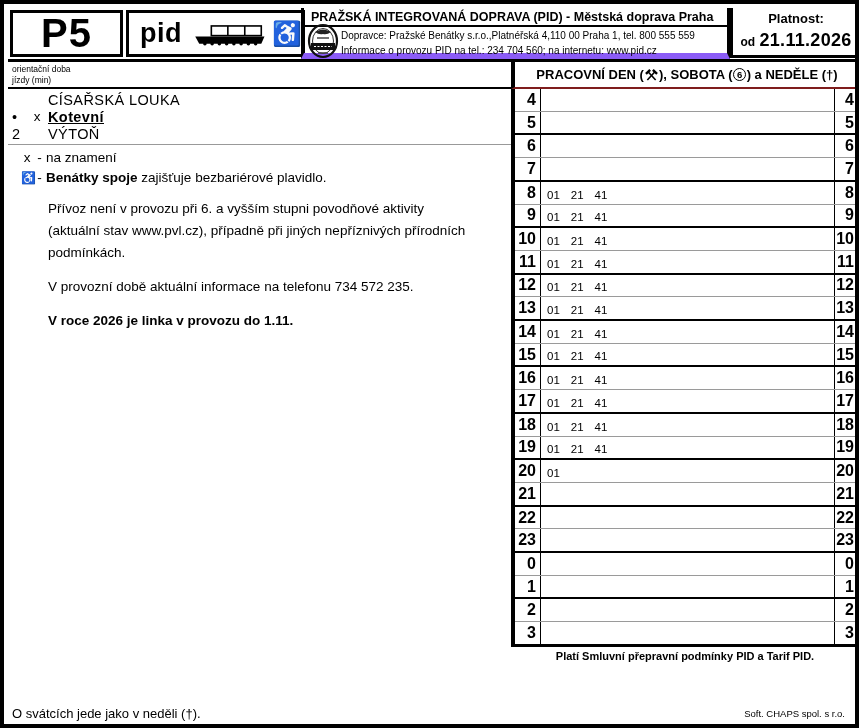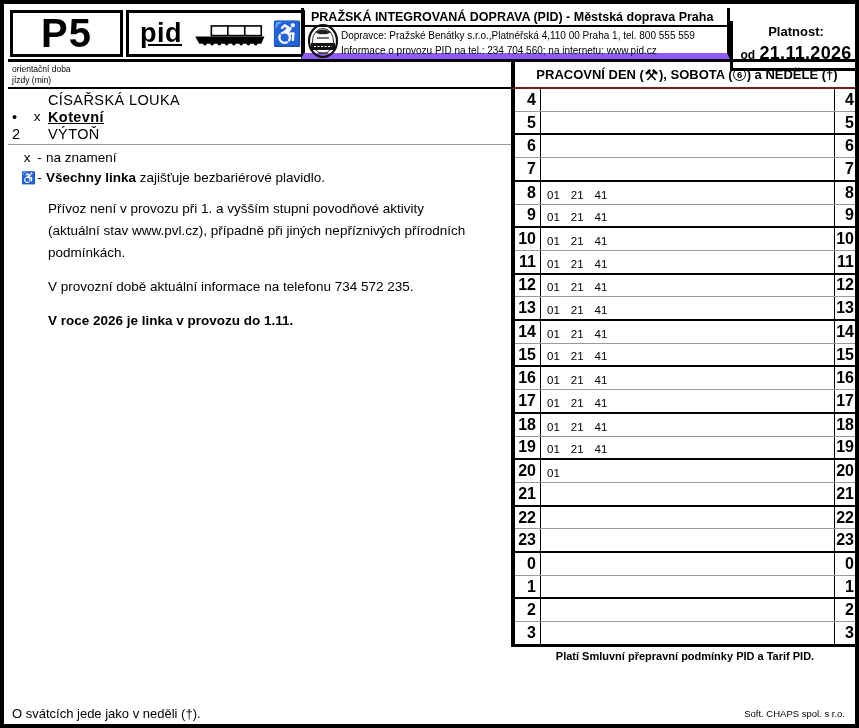--- a/index.html
+++ b/index.html
@@ -13,30 +13,30 @@
     color: #000;
     overflow: hidden;
   }
   
   .hdr { position:absolute; left:4px; top:4px; width:851px; height:54px; border-bottom:3px solid #000; }
   .p5box { position:absolute; left:2px; top:2px; width:113px; height:47px; border:3px solid #000;
            display:flex; align-items:center; justify-content:center; }
   .p5box span { font-size:40px; font-weight:bold; letter-spacing:1px; }
   .pidbox { position:absolute; left:118px; top:2px; width:179px; height:47px; border:3px solid #000;
             display:flex; align-items:center; }
-  .pidlogo { font-size:27px; font-weight:bold; letter-spacing:0.5px; margin-left:11px;text-decoration:underline; }
+  .pidlogo { font-size:27px; font-weight:bold; letter-spacing:0.5px; margin-left:11px; }
   .ferry-svg { margin-left:10px; }
   .wc-big { font-size:24px; line-height:1; margin-left:6px; }
   .infobox { position:absolute; left:293px; top:0; width:429px; height:51px;
              border-left:3px solid #000; border-right:3px solid #000; border-bottom:6px solid #8b5cf6; }
   .info-title { font-size:12.5px; font-weight:bold; padding:2px 2px 1px 7px; border-bottom:2px solid #000; white-space:nowrap; }
   .info-lower { position:relative; height:32px; }
   .seal { position:absolute; left:3px; top:-4px; }
   .info-lines { margin-left:37px; font-size:10px; line-height:15px; padding-top:1px; white-space:nowrap; }
-  .validity { position:absolute; left:722px; top:13px; width:129px; height:50px;
+  .validity { position:absolute; left:722px; top:0; width:129px; height:50px;
               border-left:3px solid #000; border-bottom:3px solid #000; text-align:center; }
   .validity-label { font-size:13px; font-weight:bold; margin-top:3px; }
   .validity-date { margin-top:4px; white-space:nowrap; }
   .validity-date .pfx { font-size:12px; font-weight:bold; }
   .validity-date .dt  { font-size:18px; font-weight:bold; letter-spacing:0.3px; }
   
   .subhdr-left { position:absolute; left:4px; top:58px; width:503px; height:27px;
                  border-bottom:2px solid #000; font-size:8.5px; line-height:1.25;
                  padding:2px 0 0 4px; white-space:pre-line; }
   .subhdr-right { position:absolute; left:507px; top:58px; width:348px; height:27px;
@@ -162,25 +162,25 @@
     </div>
 
   <div class="legend-row" style="top:146px;">
     <span class="lg-sym">x</span>
     <span class="lg-dash">-</span>
     <span class="lg-text">na znamení</span>
   </div>
   <div class="legend-row" style="top:166px;">
     <span class="lg-sym" style="font-size:12px;">♿</span>
     <span class="lg-dash">-</span>
-    <span class="lg-text"><b>Všechny linka</b><span> zajišťuje bezbariérové plavidlo.</span></span>
+    <span class="lg-text"><b>Benátky spoje</b><span> zajišťuje bezbariérové plavidlo.</span></span>
   </div>
 
   <div class="notes" id="notes">
-      <div class="para">Přívoz není v provozu při 1. a vyšším stupni povodňové aktivity
+      <div class="para">Přívoz není v provozu při 6. a vyšším stupni povodňové aktivity
 (aktuální stav www.pvl.cz), případně při jiných nepříznivých přírodních
 podmínkách.</div>
       <div class="para">V provozní době aktuální informace na telefonu 734 572 235.</div>
       <div class="para bold">V roce 2026 je linka v provozu do 1.11.</div>
     </div>
   <div class="holiday">O svátcích jede jako v neděli (†).</div>
 
   <div class="ttable" id="ttbody">
       <div class="tt-row lt">
         <span class="tt-hl">4</span>

